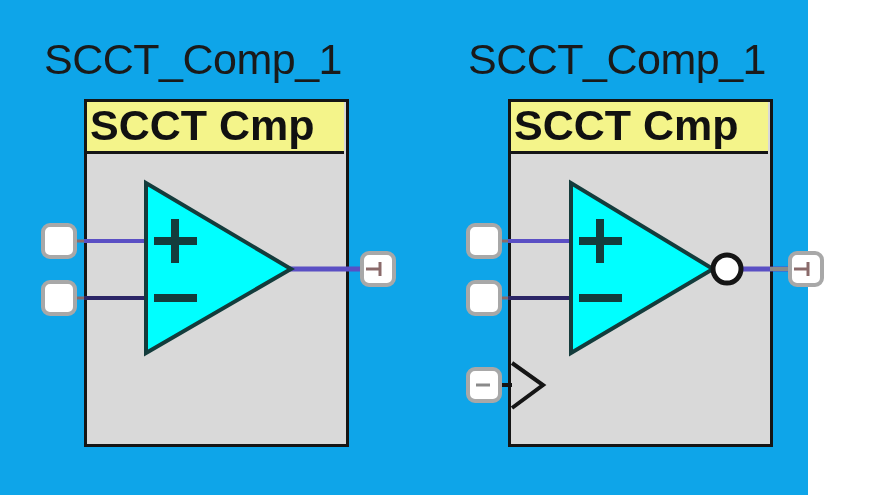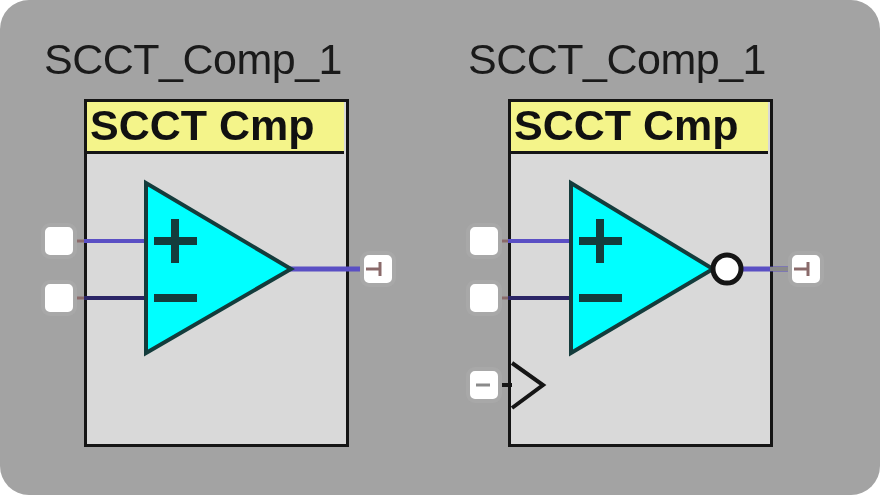--- a/index.html
+++ b/index.html
@@ -10,24 +10,23 @@
   }
   body {
     width: 880px;
     height: 495px;
     font-family: "Liberation Sans", sans-serif;
     overflow: hidden;
     position: relative;
   }
   #canvas {
     position: relative;
-    width: 880px;
-    height: 495px;
-    background: #a3a3a3;
-    border-radius: 29px;
+    width: 808px;
+    height: 495px;
+    background: #0ea5e9;
   }
   .symbol {
     position: absolute;
     top: 0;
     height: 495px;
   }
   .symbol-left  { left: 0px;   width: 440px; }
   .symbol-right { left: 440px; width: 440px; }
 
   

